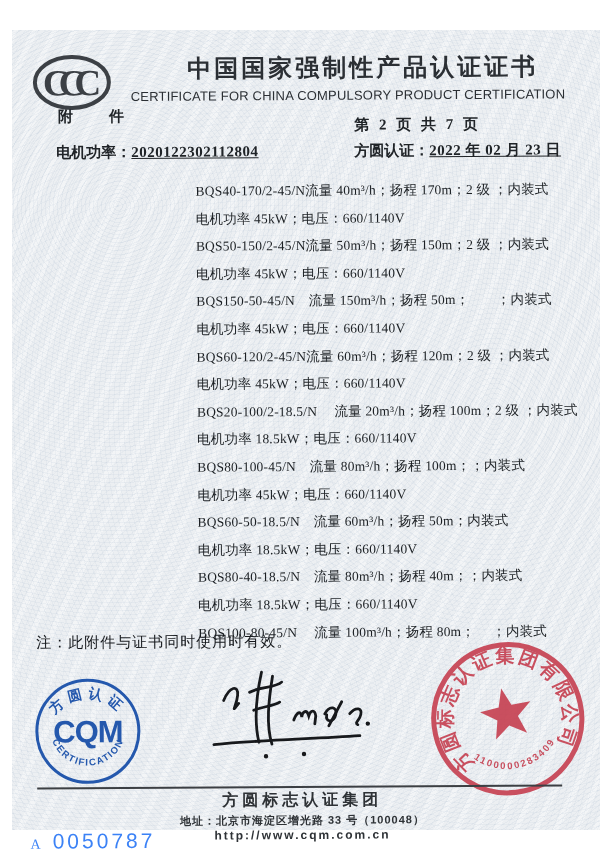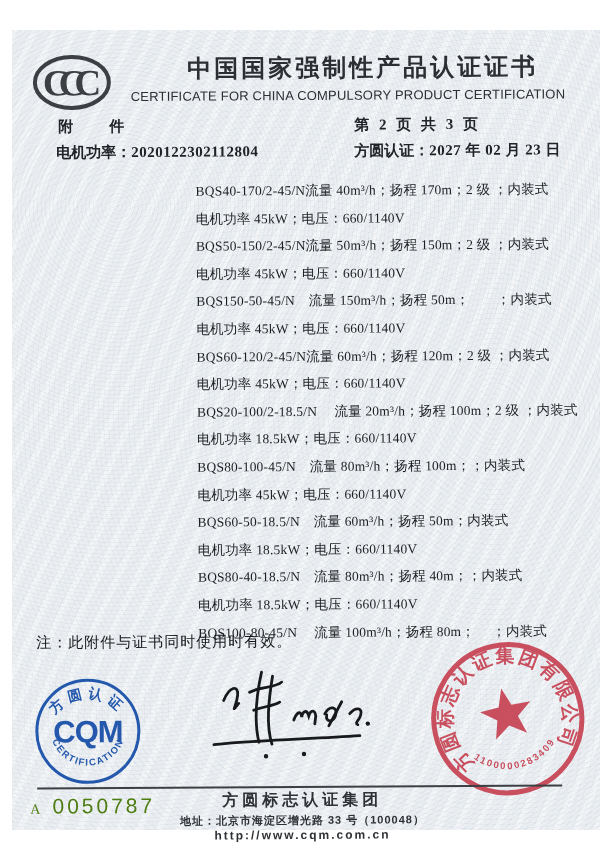--- a/index.html
+++ b/index.html
@@ -29,67 +29,67 @@
     left:150px;top:52px;width:430px;text-align:center;
     font-size:24px;letter-spacing:3px;font-weight:600;color:#2b2f34;
     font-family:"Liberation Serif",serif;white-space:nowrap;
   }
   .title-en{
     left:120px;top:88px;width:460px;text-align:center;
     font-size:13px;letter-spacing:0.2px;color:#2b2f34;
     font-family:"Liberation Sans","DejaVu Sans",sans-serif;white-space:nowrap;
   }
   .meta{font-size:15px;font-weight:bold;color:#202428;white-space:nowrap;}
-  .attachment{left:60px;top:116px;letter-spacing:2px;}
+  .attachment{left:60px;top:106px;letter-spacing:2px;}
   .page-info{left:356px;top:116px;letter-spacing:3px;}
   .cert-no{left:58px;top:142px;}
   .issue-date{left:356px;top:142px;}
-  .meta .num{font-family:"Liberation Serif",serif;letter-spacing:0.5px;}
+  .meta .num{font-family:"Liberation Serif",serif;letter-spacing:0.5px;text-decoration:underline;}
 
   
   .specs{left:197px;top:177px;width:390px;}
   .spec-line{
     height:27.6px;line-height:27.6px;font-size:13.5px;color:#1c2024;
     white-space:nowrap;letter-spacing:0.2px;
   }
 
   .note{left:35px;top:632px;font-size:15px;color:#15181c;letter-spacing:1px;white-space:nowrap;}
 
   
   .cqm-logo{left:30px;top:674px;}
   .signature{left:200px;top:662px;}
   .stamp{left:424px;top:638px;transform:rotate(-12deg);}
   .footer-rule{left:35px;top:786px;width:525px;height:2px;background:#3c3f43;}
   .footer{left:0;top:790px;width:600px;text-align:center;color:#2e3236;}
   .footer-company{font-size:16px;font-weight:bold;letter-spacing:4px;}
   .footer-address{font-size:11px;font-weight:bold;margin-top:2px;letter-spacing:1px;font-family:"Liberation Sans",sans-serif;}
   .footer-url{font-size:12px;font-weight:bold;letter-spacing:2px;font-family:"Liberation Sans",sans-serif;}
-  .serial{left:28px;top:793px;color:#4d7c0f;white-space:nowrap;font-family:"Liberation Sans","DejaVu Sans",sans-serif;}
+  .serial{left:28px;top:828px;color:#3b82f6;white-space:nowrap;font-family:"Liberation Sans","DejaVu Sans",sans-serif;}
   .serial .prefix{font-family:"Liberation Serif",serif;font-size:14px;margin-right:12px;}
   .serial .number{font-size:21px;letter-spacing:3px;}
 </style>
 </head>
 <body>
 
 <div class="paper"></div>
 
 <div class="content">
 
   <svg class="abs ccc-logo" width="82" height="58" viewBox="0 0 82 58">
     <ellipse cx="41" cy="29" rx="37" ry="25.5" fill="none" stroke="#3c4045" stroke-width="4"></ellipse>
     <text x="12" y="42" font-family="Liberation Serif, serif" font-weight="bold" font-size="37" letter-spacing="-11" fill="#3c4045">CCC</text>
   </svg>
 
   <div class="abs title-cn">中国国家强制性产品认证证书</div>
   <div class="abs title-en">CERTIFICATE FOR CHINA COMPULSORY PRODUCT CERTIFICATION</div>
 
   <div class="abs meta attachment">附　　件</div>
-  <div class="abs meta page-info">第 2 页 共 3 页</div>
+  <div class="abs meta page-info">第 2 页 共 7 页</div>
   <div class="abs meta cert-no"><span>电机功率：</span><span class="num">2020122302112804</span></div>
-  <div class="abs meta issue-date"><span>方圆认证：</span><span class="num">2027 年 02 月 23 日</span></div>
+  <div class="abs meta issue-date"><span>方圆认证：</span><span class="num">2022 年 02 月 23 日</span></div>
 
   <div class="abs specs">
       <div class="spec-line">BQS40-170/2-45/N流量 40m³/h；扬程 170m；2 级 ；内装式</div>
       <div class="spec-line">电机功率 45kW；电压：660/1140V</div>
       <div class="spec-line">BQS50-150/2-45/N流量 50m³/h；扬程 150m；2 级 ；内装式</div>
       <div class="spec-line">电机功率 45kW；电压：660/1140V</div>
       <div class="spec-line">BQS150-50-45/N　流量 150m³/h；扬程 50m；　　；内装式</div>
       <div class="spec-line">电机功率 45kW；电压：660/1140V</div>
       <div class="spec-line">BQS60-120/2-45/N流量 60m³/h；扬程 120m；2 级 ；内装式</div>
       <div class="spec-line">电机功率 45kW；电压：660/1140V</div>

